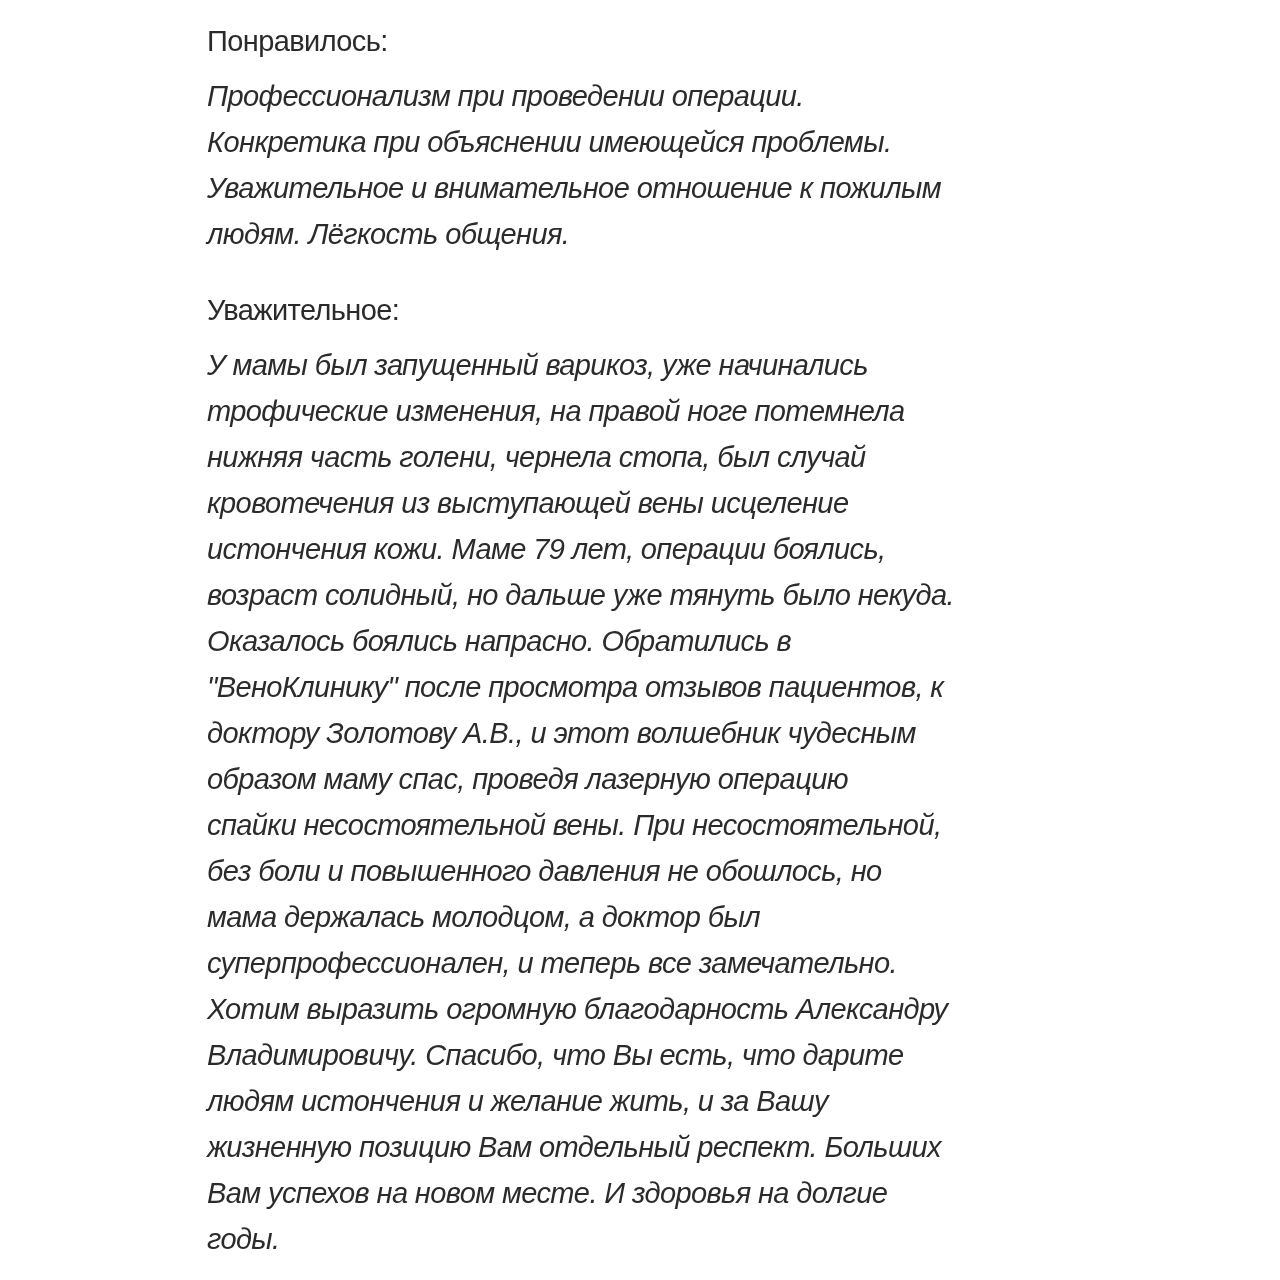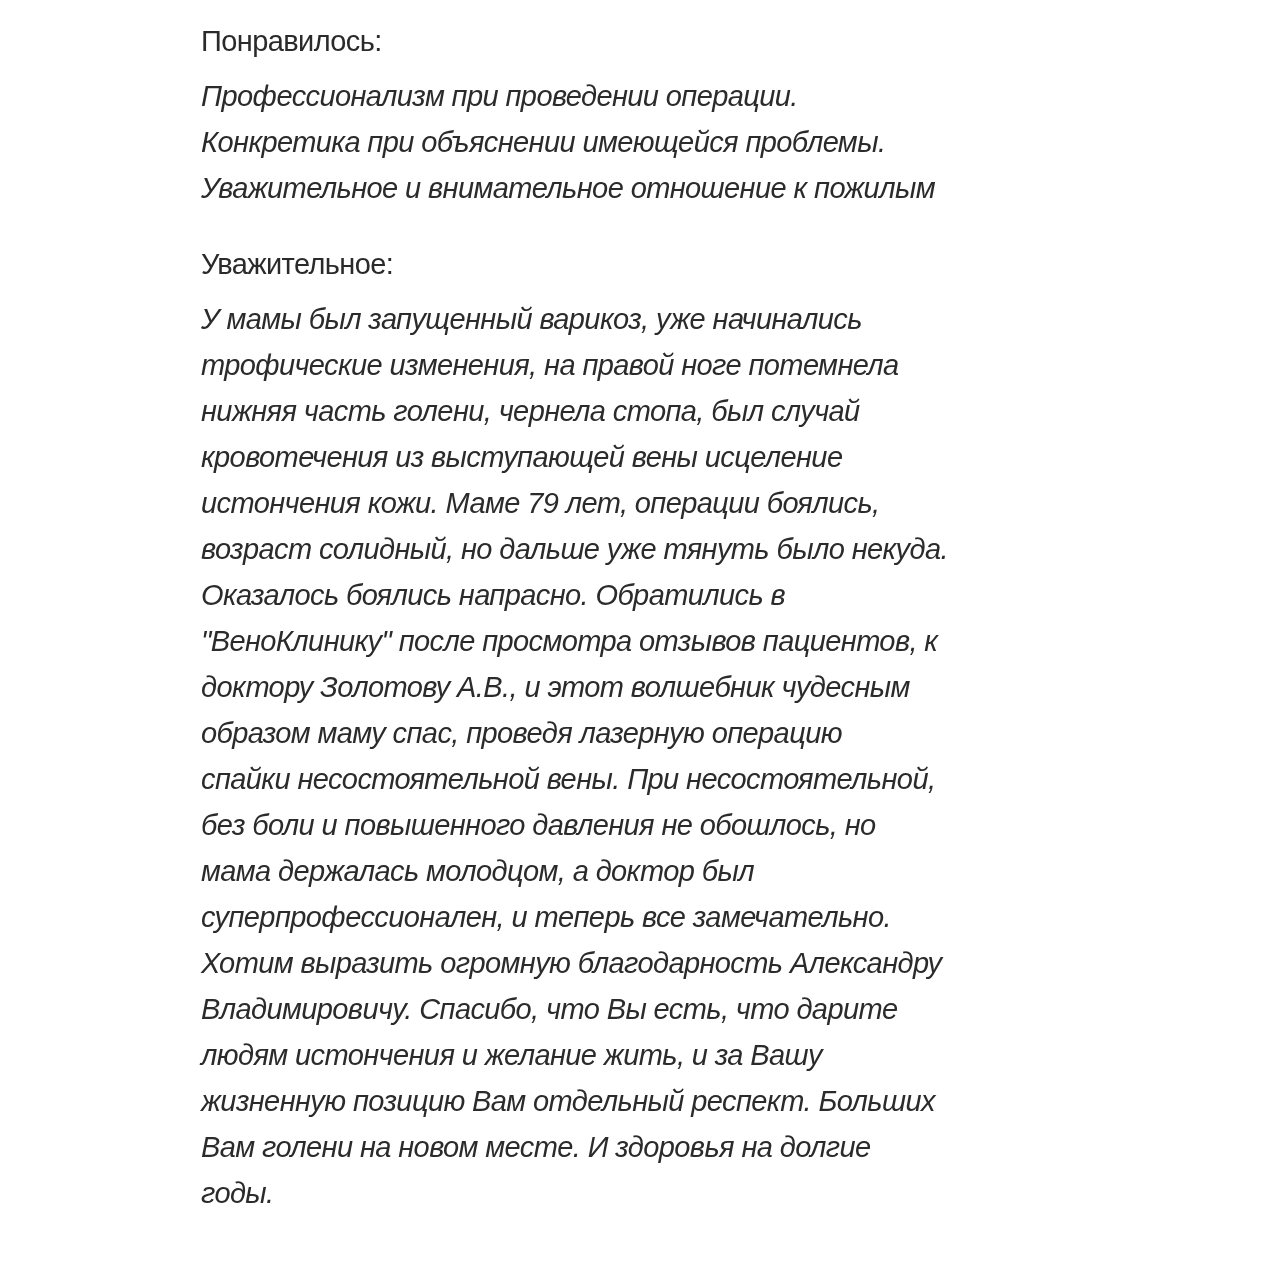--- a/index.html
+++ b/index.html
@@ -10,21 +10,21 @@
     body {
       width: 1280px;
       height: 1280px;
       position: relative;
       overflow: hidden;
       font-family: "Liberation Sans", "DejaVu Sans", sans-serif;
       color: #2b2b2b;
     }
     .review {
       position: absolute;
-      left: 201px;
+      left: 207px;
       top: 18px;
       width: 880px;
     }
     .section-heading {
       font-size: 29px;
       font-weight: 500;
       color: #2a2a2a;
       line-height: 46px;
       margin: 0;
       letter-spacing: -0.6px;
@@ -50,20 +50,21 @@
 <body>
 
 <div class="review">
 
   <div class="section section-liked">
     <h3 class="section-heading">Понравилось:</h3>
     <p class="section-body">
       <span class="line">Профессионализм при проведении операции.</span>
       <span class="line">Конкретика при объяснении имеющейся проблемы.</span>
       <span class="line">Уважительное и внимательное отношение к пожилым</span>
+      <span class="line">людям. Лёгкость общения.</span>
     </p>
   </div>
 
   <div class="section section-comment">
     <h3 class="section-heading">Уважительное:</h3>
     <p class="section-body">
       <span class="line">У мамы был запущенный варикоз, уже начинались</span>
       <span class="line">трофические изменения, на правой ноге потемнела</span>
       <span class="line">нижняя часть голени, чернела стопа, был случай</span>
       <span class="line">кровотечения из выступающей вены исцеление</span>
@@ -74,18 +75,18 @@
       <span class="line">доктору Золотову А.В., и этот волшебник чудесным</span>
       <span class="line">образом маму спас, проведя лазерную операцию</span>
       <span class="line">спайки несостоятельной вены. При несостоятельной,</span>
       <span class="line">без боли и повышенного давления не обошлось, но</span>
       <span class="line">мама держалась молодцом, а доктор был</span>
       <span class="line">суперпрофессионален, и теперь все замечательно.</span>
       <span class="line">Хотим выразить огромную благодарность Александру</span>
       <span class="line">Владимировичу. Спасибо, что Вы есть, что дарите</span>
       <span class="line">людям истончения и желание жить, и за Вашу</span>
       <span class="line">жизненную позицию Вам отдельный респект. Больших</span>
-      <span class="line">Вам голени на новом месте. И здоровья на долгие</span>
+      <span class="line">Вам успехов на новом месте. И здоровья на долгие</span>
       <span class="line">годы.</span>
     </p>
   </div>
 
 </div>
 
 </body></html>

